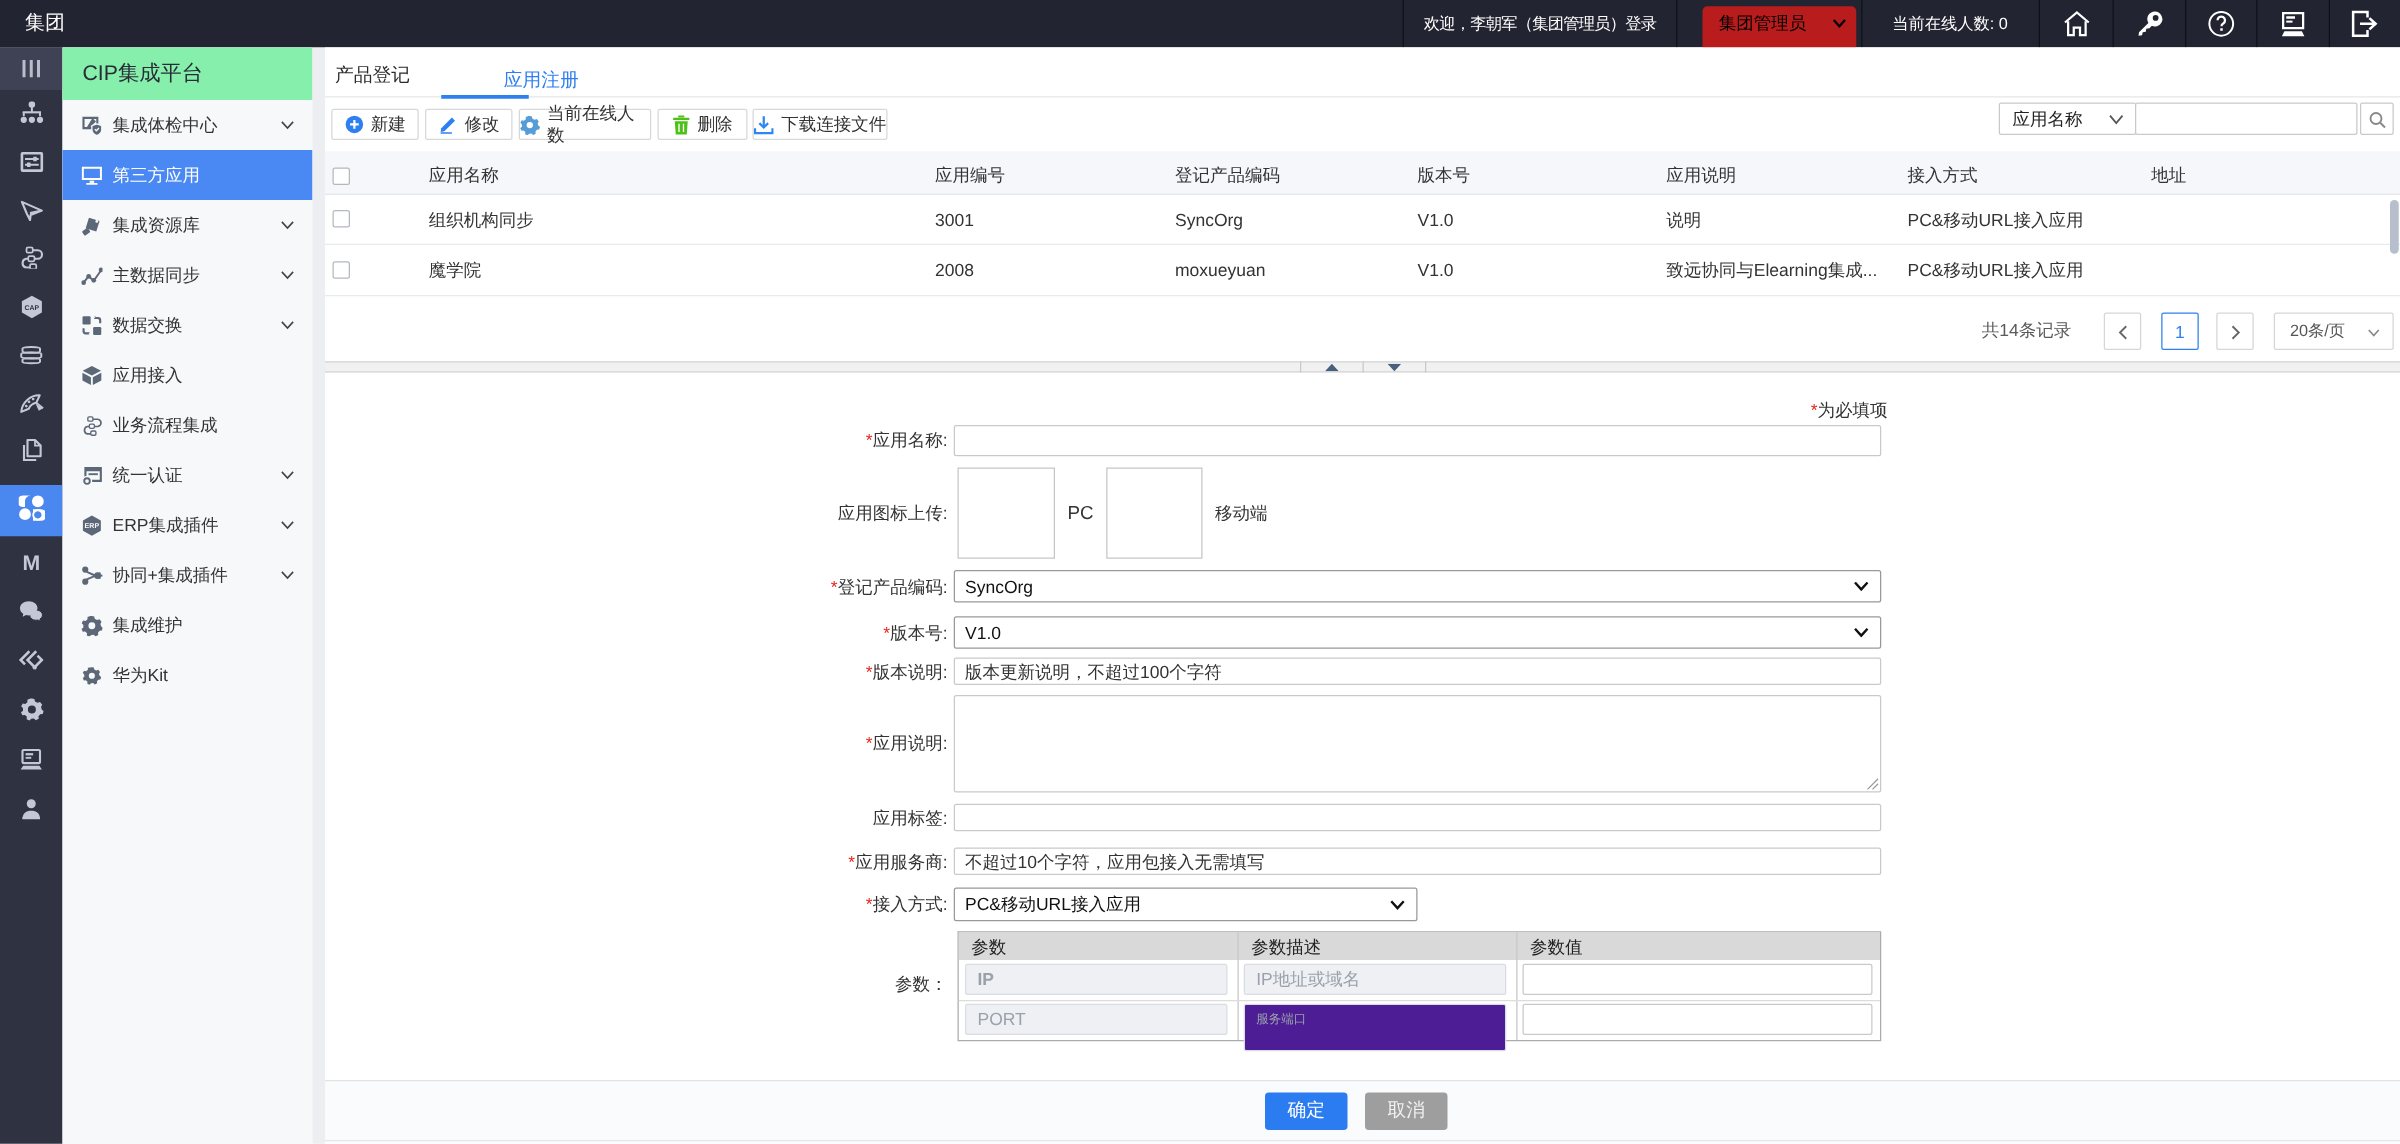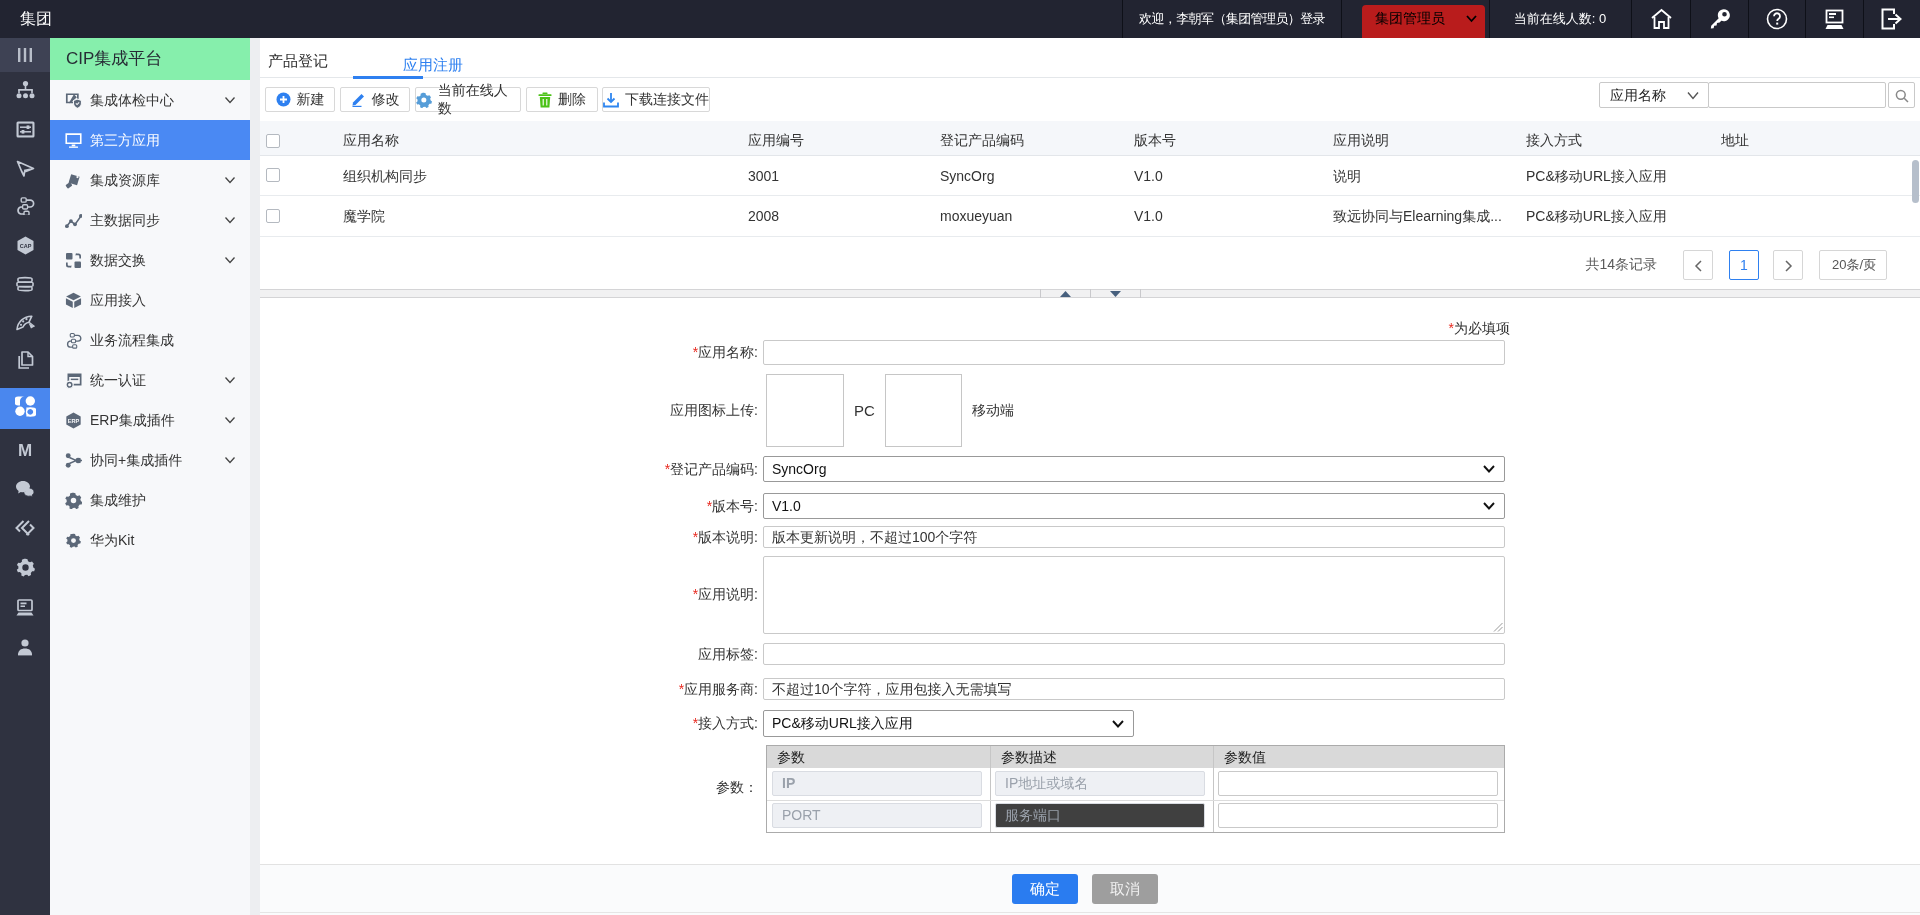--- a/index.html
+++ b/index.html
@@ -484,21 +484,21 @@
   <svg class="abs" style="left:10px;top:9px" width="8" height="12" viewBox="0 0 8 12">
       <path d="M7 1 L2 6 L7 11" fill="none" stroke="#666" stroke-width="1.5"></path>
     </svg>
 </div>
 <div class="abs" style="left:1729px;top:250px;width:30px;height:30px;border:1px solid #2e80f0;border-radius:2px;background:#fff;text-align:center;line-height:28px;font-size:14px;color:#2e80f0;">1</div>
 <div class="abs" style="left:1773px;top:250px;width:30px;height:30px;border:1px solid #d6d6d6;border-radius:2px;background:#fff;">
   <svg class="abs" style="left:11px;top:9px" width="8" height="12" viewBox="0 0 8 12">
       <path d="M1 1 L6 6 L1 11" fill="none" stroke="#666" stroke-width="1.5"></path>
     </svg>
 </div>
-<div class="abs" style="left:1819px;top:250px;width:68px;height:30px;border:1px solid #d6d6d6;border-radius:2px;background:#fff;">
+<div class="abs" style="left:1819px;top:250px;width:96px;height:30px;border:1px solid #d6d6d6;border-radius:2px;background:#fff;">
   <span class="abs" style="left:12px;line-height:28px;font-size:13px;color:#555;">20条/页</span>
   <svg class="abs" style="right:10px;top:12px" width="10" height="7" viewBox="0 0 10 7">
       <path d="M1 1 L5 5.5 L9 1" fill="none" stroke="#888" stroke-width="1.3"></path>
     </svg>
 </div>
 
 <div class="abs" style="left:260px;top:289px;width:1660px;height:9px;background:#f1f1f2;border-top:1px solid #d4d4d6;border-bottom:1px solid #d4d4d6;"></div>
 <div class="abs" style="left:1040px;top:289px;width:1px;height:9px;background:#c9c9cc;"></div>
 <div class="abs" style="left:1090px;top:289px;width:1px;height:9px;background:#c9c9cc;"></div>
 <div class="abs" style="left:1140px;top:289px;width:1px;height:9px;background:#c9c9cc;"></div>
@@ -557,21 +557,21 @@
     <div class="abs" style="left:10px;top:0;line-height:22px;font-size:14px;color:#222;">参数</div>
     <div class="abs" style="left:234px;top:0;line-height:22px;font-size:14px;color:#222;">参数描述</div>
     <div class="abs" style="left:457px;top:0;line-height:22px;font-size:14px;color:#222;">参数值</div>
     <div class="abs" style="left:223px;top:0;width:1px;height:86px;background:#c6c6c6;"></div>
     <div class="abs" style="left:446px;top:0;width:1px;height:86px;background:#c6c6c6;"></div>
     <div class="abs" style="left:0;top:54px;width:737px;height:1px;background:#dcdcdc;"></div>
     <div class="abs" style="left:5px;top:25px;width:210px;height:25px;background:#eef0f4;border:1px solid #d9dce2;border-radius:2px;line-height:23px;padding-left:9px;font-size:14px;color:#9aa1ab;font-weight:bold;">IP</div>
     <div class="abs" style="left:228px;top:25px;width:210px;height:25px;background:#eef0f4;border:1px solid #d9dce2;border-radius:2px;line-height:23px;padding-left:9px;font-size:14px;color:#9aa1ab;">IP地址或域名</div>
     <div class="abs" style="left:451px;top:25px;width:280px;height:25px;background:#fff;border:1px solid #c9c9c9;border-radius:2px;"></div>
     <div class="abs" style="left:5px;top:57px;width:210px;height:25px;background:#eef0f4;border:1px solid #d9dce2;border-radius:2px;line-height:23px;padding-left:9px;font-size:14px;color:#9aa1ab;">PORT</div>
-    <div class="abs" style="left:228px;top:57px;width:210px;height:25px;background:#404040;border:1px solid #d9dce2;border-radius:2px;line-height:23px;padding-left:9px;font-size:14px;color:#9aa1ab;">服务端口</div>
+    <div class="abs" style="left:228px;top:57px;width:210px;height:38px;background:#4c1d95;border:1px solid #d9dce2;border-radius:2px;line-height:23px;padding-left:9px;font-size:10px;color:#9aa1ab;">服务端口</div>
     <div class="abs" style="left:451px;top:57px;width:280px;height:25px;background:#fff;border:1px solid #c9c9c9;border-radius:2px;"></div>
   </div>
 </div>
 
 <div class="abs" style="left:260px;top:864px;width:1660px;height:51px;background:#fafbfc;border-top:1px solid #e2e2e2;"></div>
 <div class="abs" style="left:260px;top:912px;width:1660px;height:1px;background:#e5e5e5;"></div>
 <div class="abs" style="left:1012px;top:874px;width:66px;height:30px;background:#2a7cf0;border-radius:3px;color:#fff;text-align:center;line-height:30px;font-size:15px;">确定</div>
 <div class="abs" style="left:1092px;top:874px;width:66px;height:30px;background:#9e9e9e;border-radius:3px;color:#f2f2f2;text-align:center;line-height:30px;font-size:15px;">取消</div>
 
 <div class="abs" style="left:1912px;top:160px;width:7px;height:43px;background:#b6bfcb;border-radius:3.5px;"></div>

